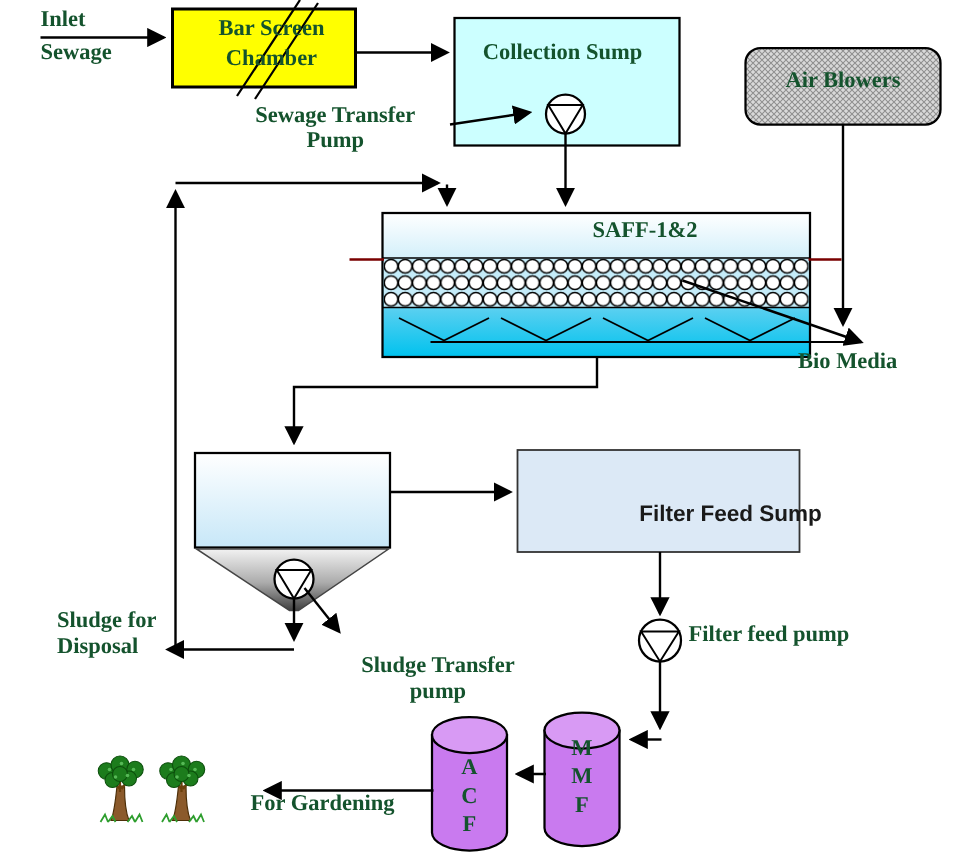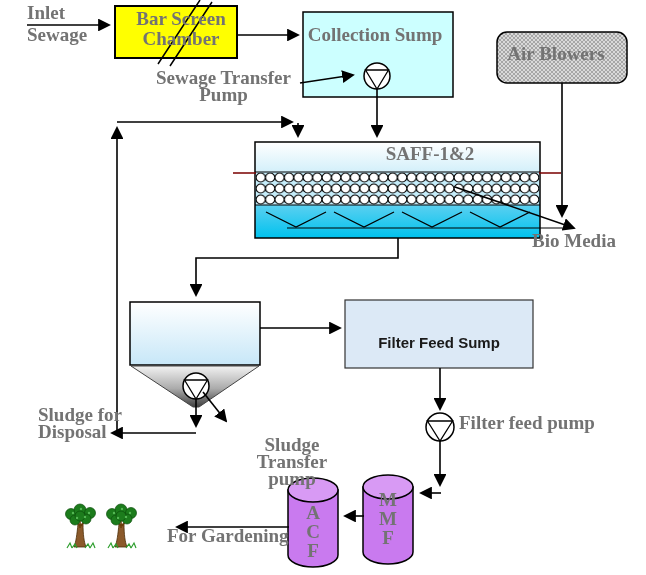--- a/index.html
+++ b/index.html
@@ -1,19 +1,19 @@
 <!DOCTYPE html>
 <html><head>
 <meta charset="utf-8">
 <style>
   html,body{margin:0;padding:0;background:#fff;}
   #canvas{position:relative;width:646px;height:575px;background:#fff;overflow:hidden;
           font-family:"Liberation Serif","DejaVu Serif",serif;}
   #art{position:absolute;left:0;top:0;}
-  .lbl{position:absolute;font-weight:bold;font-size:19px;color:#737373;
+  .lbl{position:absolute;font-weight:bold;font-size:15px;color:#14532d;
        line-height:20px;white-space:pre-line;}
   .ctr{text-align:center;}
   .sans{font-family:"Liberation Sans","DejaVu Sans",sans-serif;color:#1a1a1a;font-size:15px;}
   .lh17{line-height:17px;}
   .lh19{line-height:19px;}
   .lh22{line-height:22px;}
 </style>
 </head>
 <body>
 
@@ -141,24 +141,24 @@
   </g>
 </svg>
 
 <div class="lbl lh22" style="left:27px;top:2px;">Inlet
 Sewage</div>
 <div class="lbl ctr" style="left:116px;top:9px;width:130px;">Bar Screen
 Chamber</div>
 <div class="lbl ctr" style="left:303px;top:25px;width:144px;text-align:center;">Collection Sump</div>
 <div class="lbl ctr lh17" style="left:156px;top:69px;width:135px;">Sewage Transfer
 Pump</div>
-<div class="lbl ctr" style="left:497px;top:44px;width:118px;">Air Blowers</div>
+<div class="lbl ctr" style="left:497px;top:44px;width:130px;">Air Blowers</div>
 <div class="lbl ctr" style="left:330px;top:144px;width:200px;">SAFF-1&amp;2</div>
 <div class="lbl" style="left:532px;top:231px;">Bio Media</div>
-<div class="lbl ctr sans" style="left:345px;top:333px;width:188px;">Filter Feed Sump</div>
+<div class="lbl ctr sans" style="left:345px;top:333px;width:188px;padding-left:48px;">Filter Feed Sump</div>
 <div class="lbl" style="left:459px;top:413px;">Filter feed pump</div>
 <div class="lbl lh17" style="left:38px;top:406px;">Sludge for
 Disposal</div>
 <div class="lbl ctr lh17" style="left:233px;top:436px;width:118px;">Sludge Transfer
 pump</div>
 <div class="lbl" style="left:167px;top:526px;">For Gardening</div>
 <div class="lbl ctr lh19" style="left:363px;top:490px;width:50px;">M
 M
 F</div>
 <div class="lbl ctr lh19" style="left:288px;top:503px;width:50px;">A

